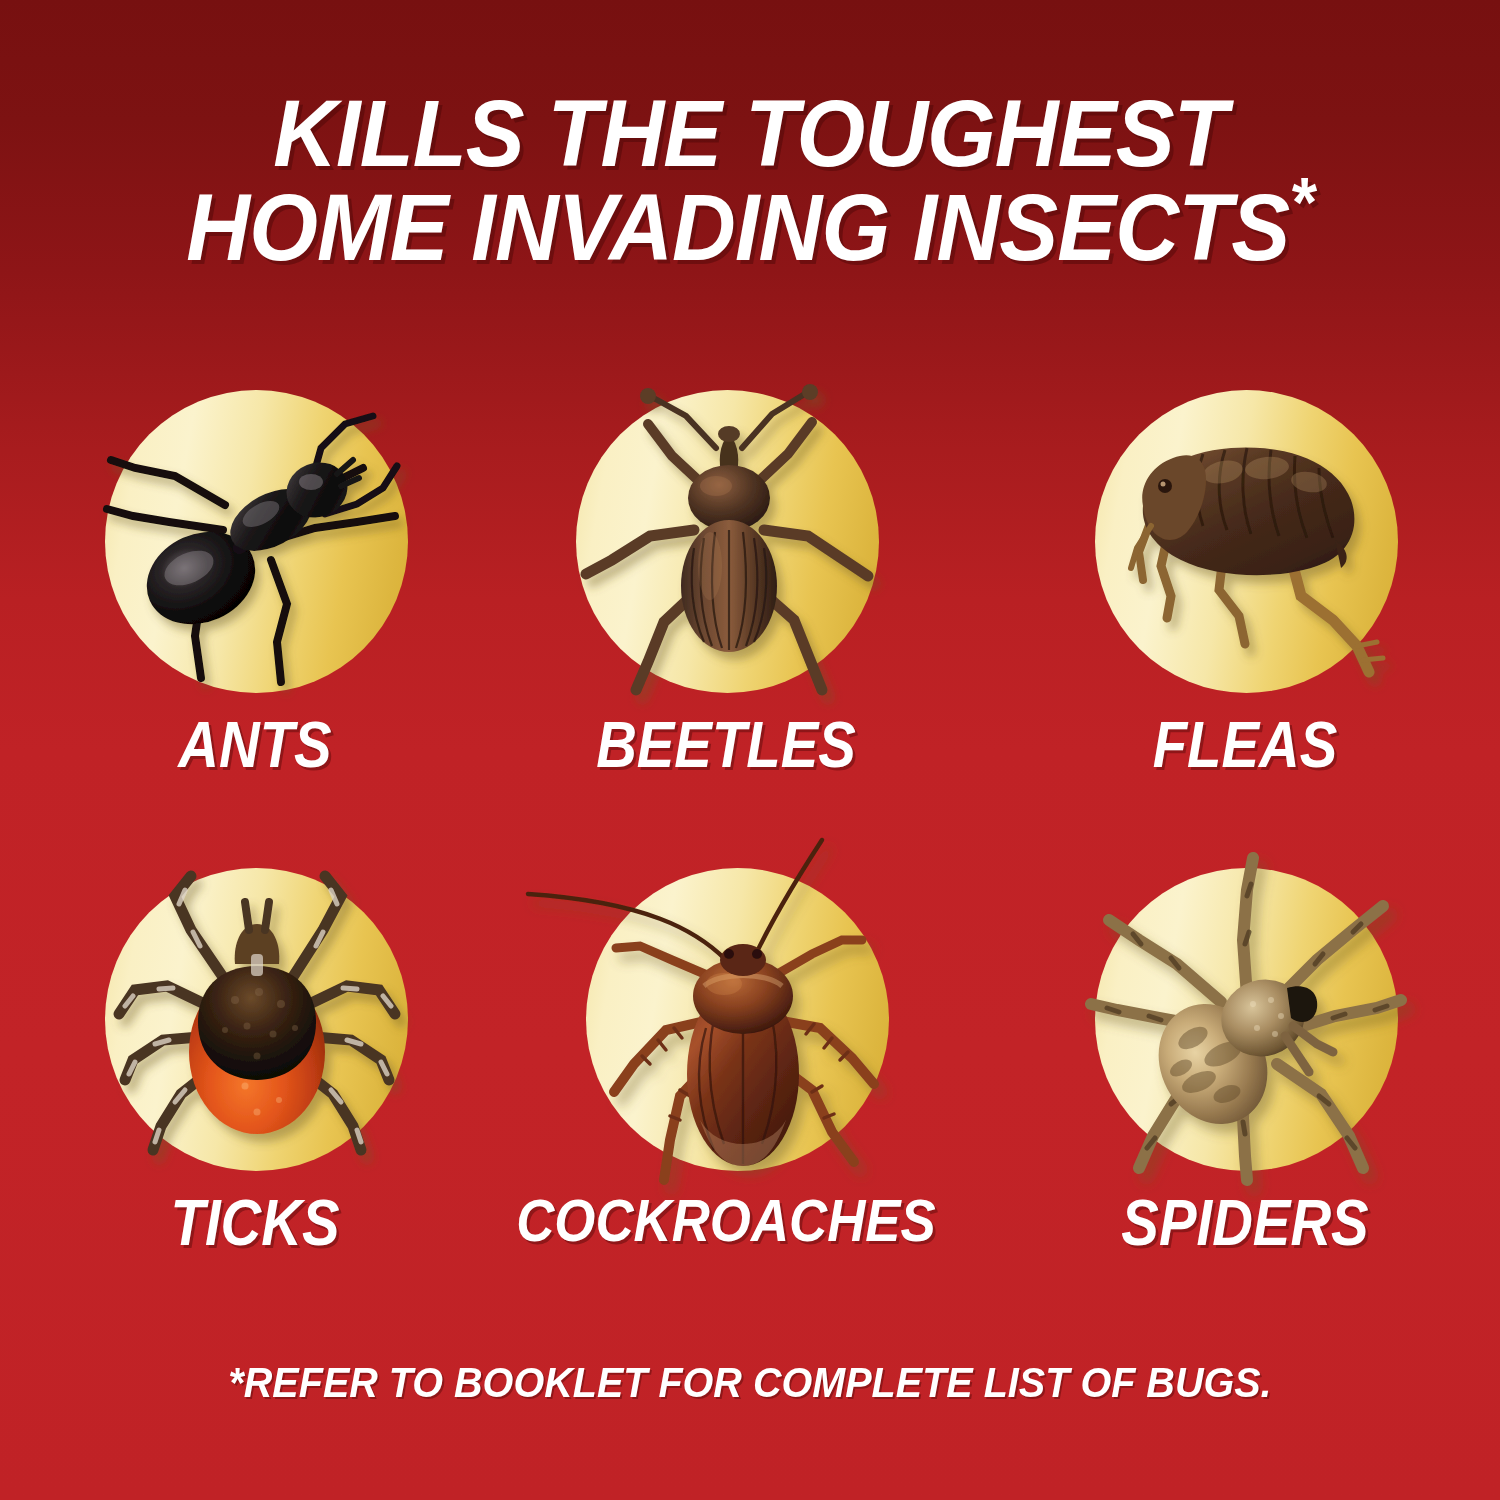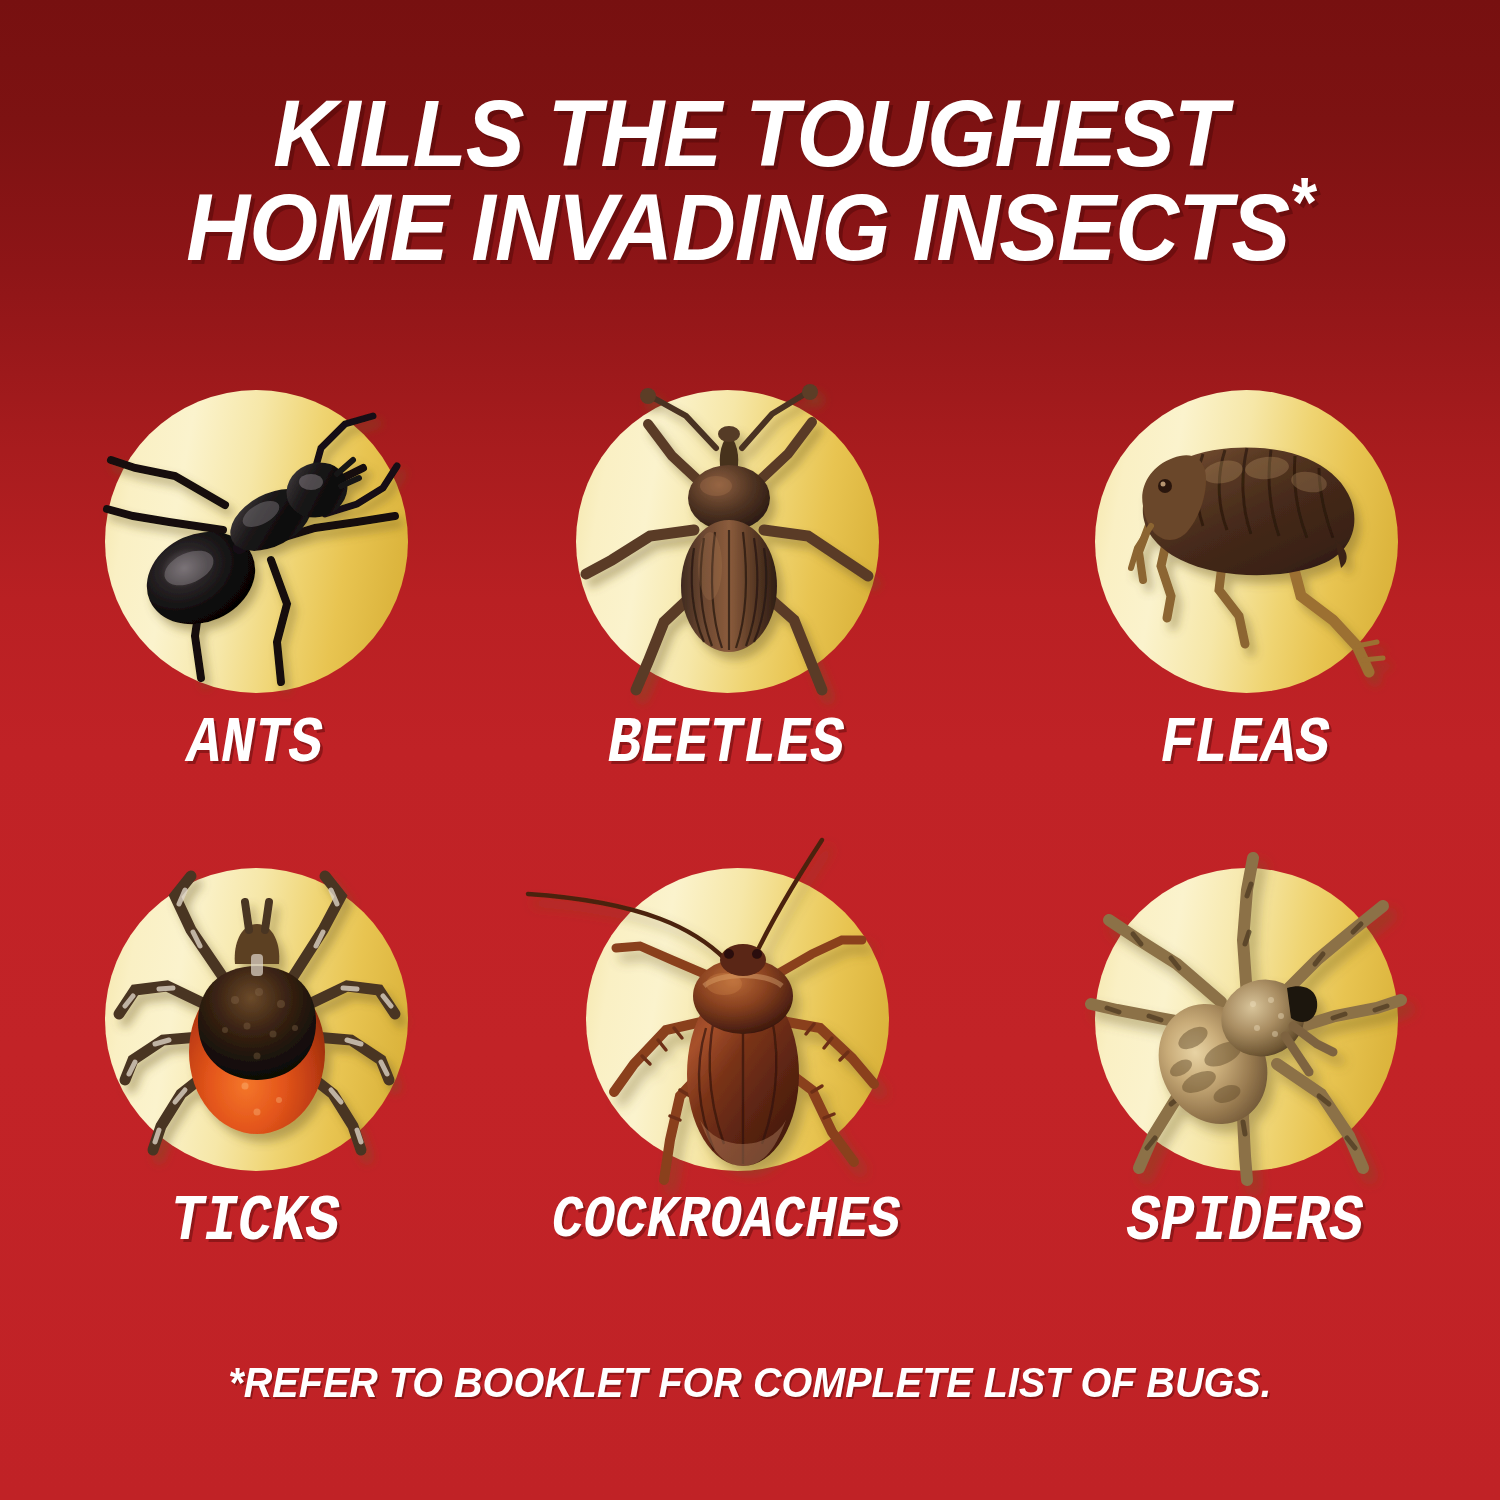--- a/index.html
+++ b/index.html
@@ -33,21 +33,21 @@
     font-size:95px;
     line-height:0.99;
     letter-spacing:-1px;
     text-shadow: 4px 4px 0 rgba(70,5,5,0.42);
     transform:scaleX(0.93);
   }
   .headline .ln { display:block; white-space:nowrap; }
   .headline .star { font-size:70px; vertical-align:super; line-height:0; }
 
   
-  .grid { position:absolute; top:0; left:0; width:1500px; height:1500px;font-family:Liberation Mono, monospace; }
+  .grid { position:absolute; top:0; left:0; width:1500px; height:1500px; }
 
   .cell { position:absolute; width:500px; }
   .cell.c0 { left:5px; }
   .cell.c1 { left:476px; }
   .cell.c2 { left:995px; }
   .cell.r0 { top:390px; }
   .cell.r1 { top:868px; }
 
   .disc-wrap {
     position:relative;

